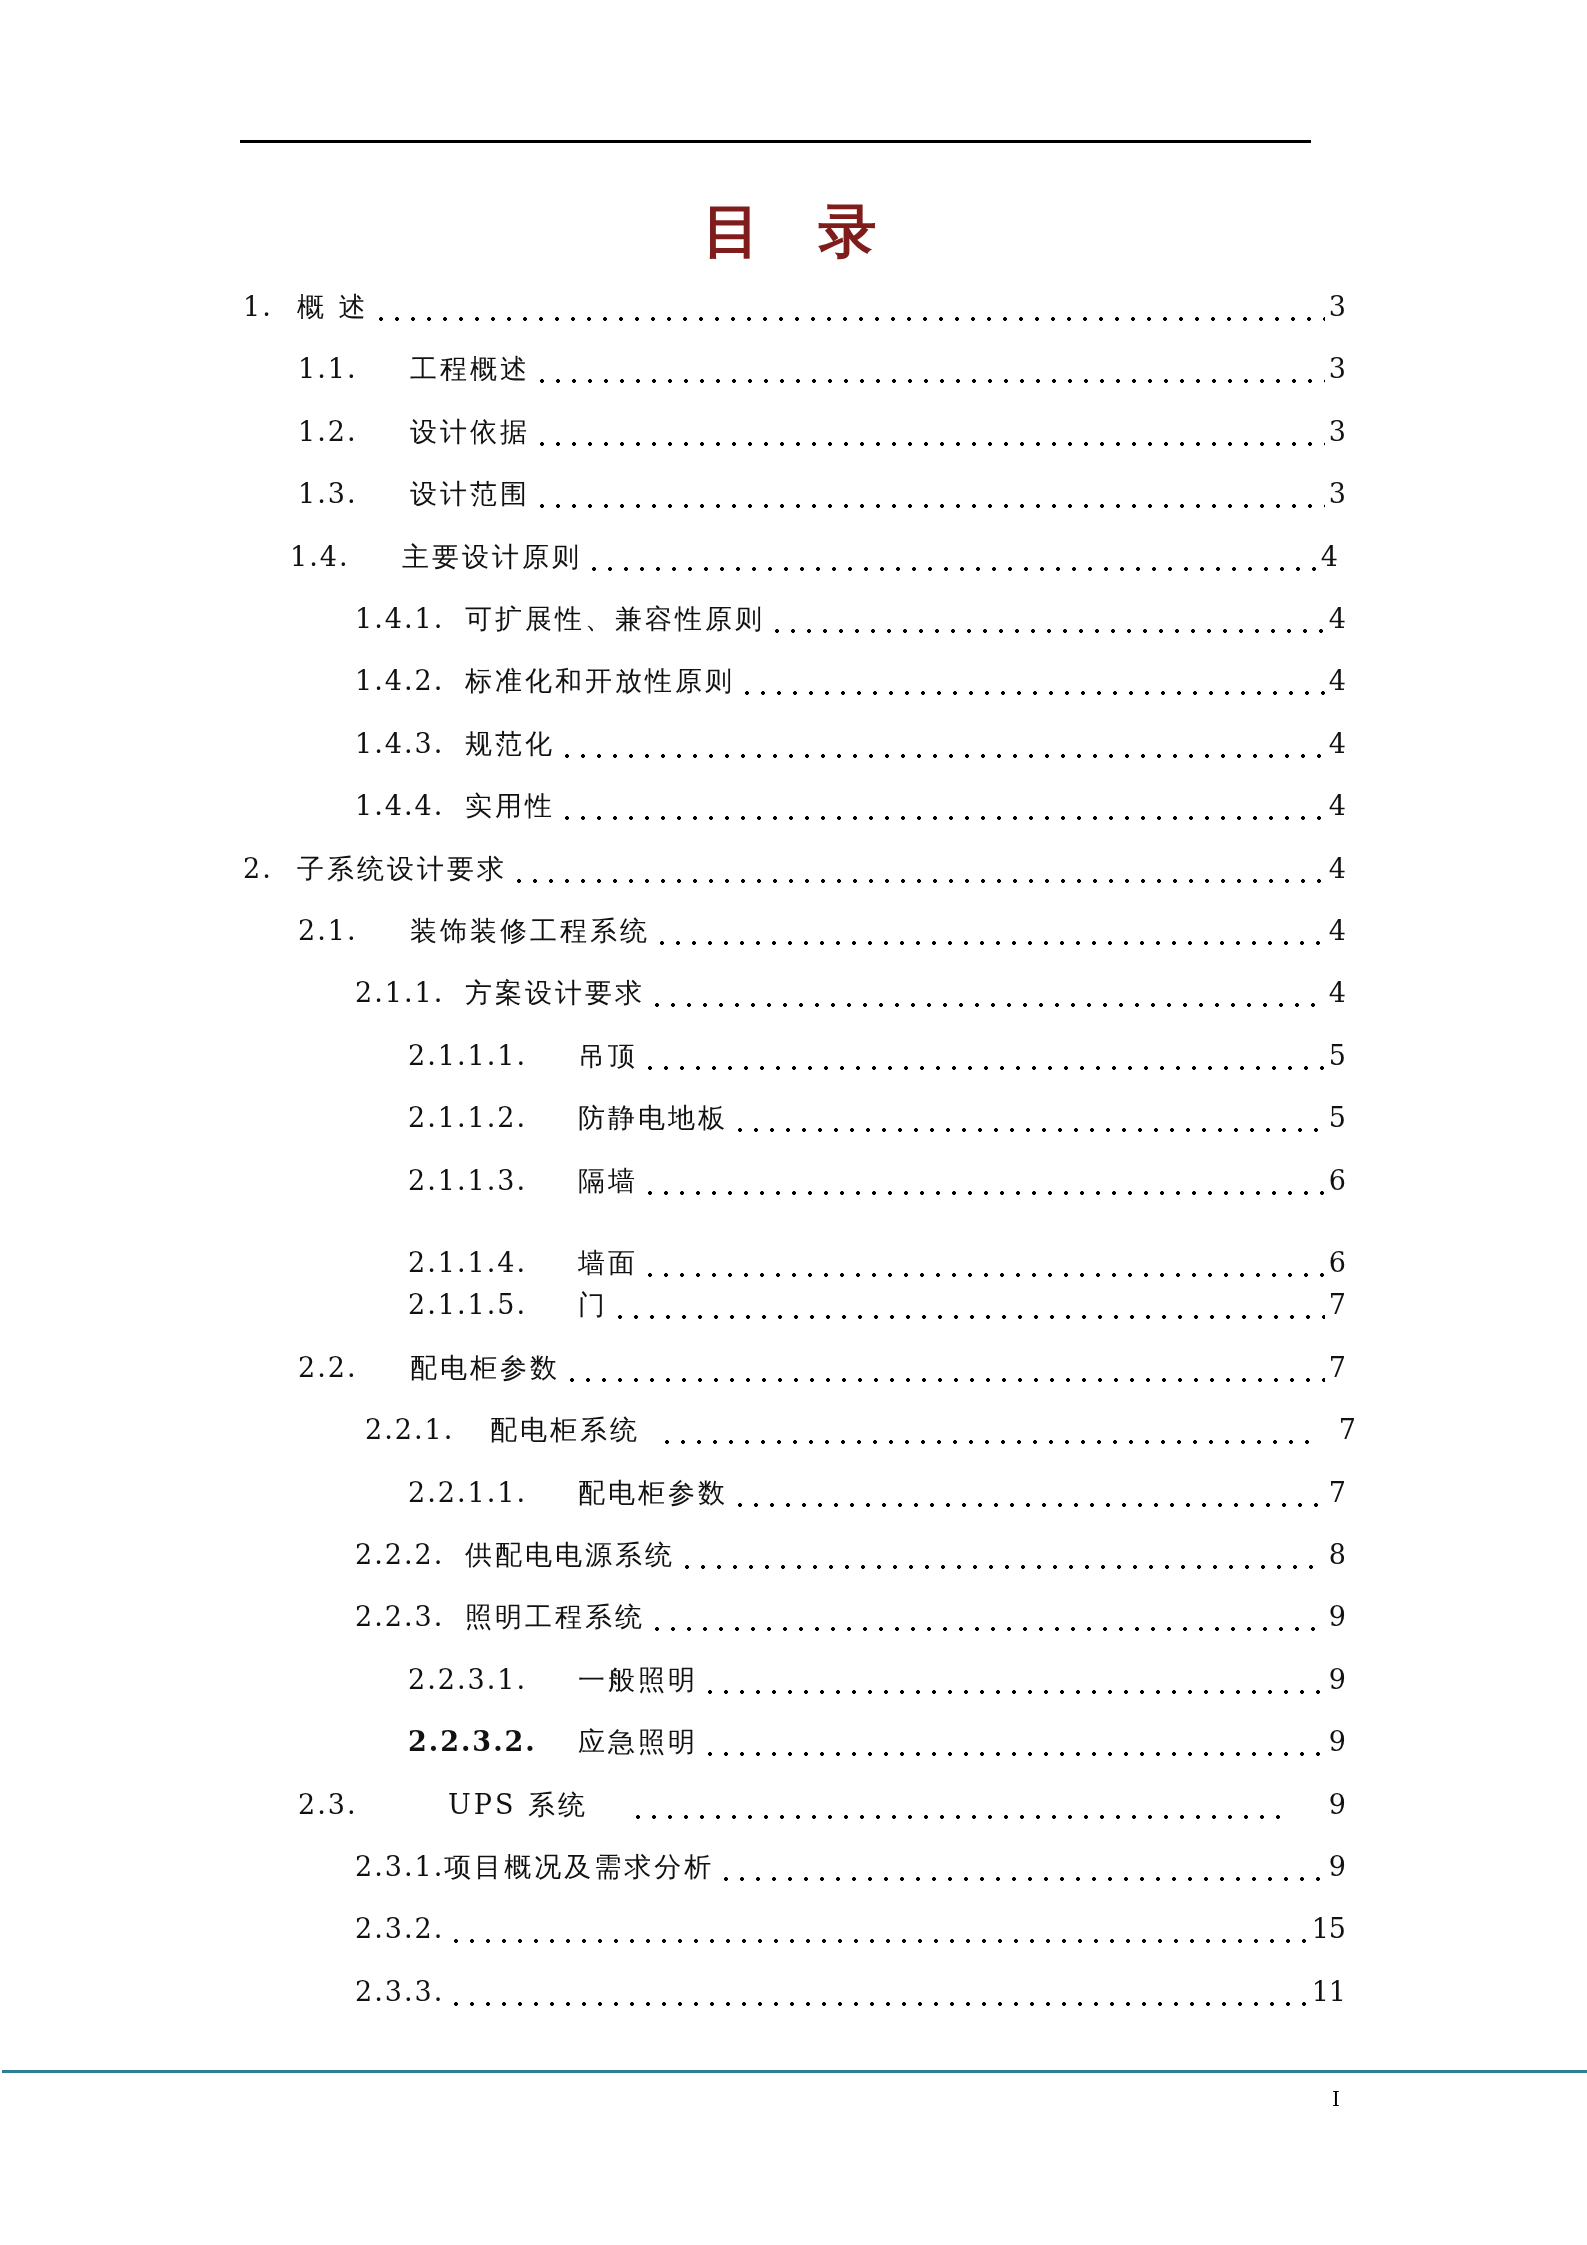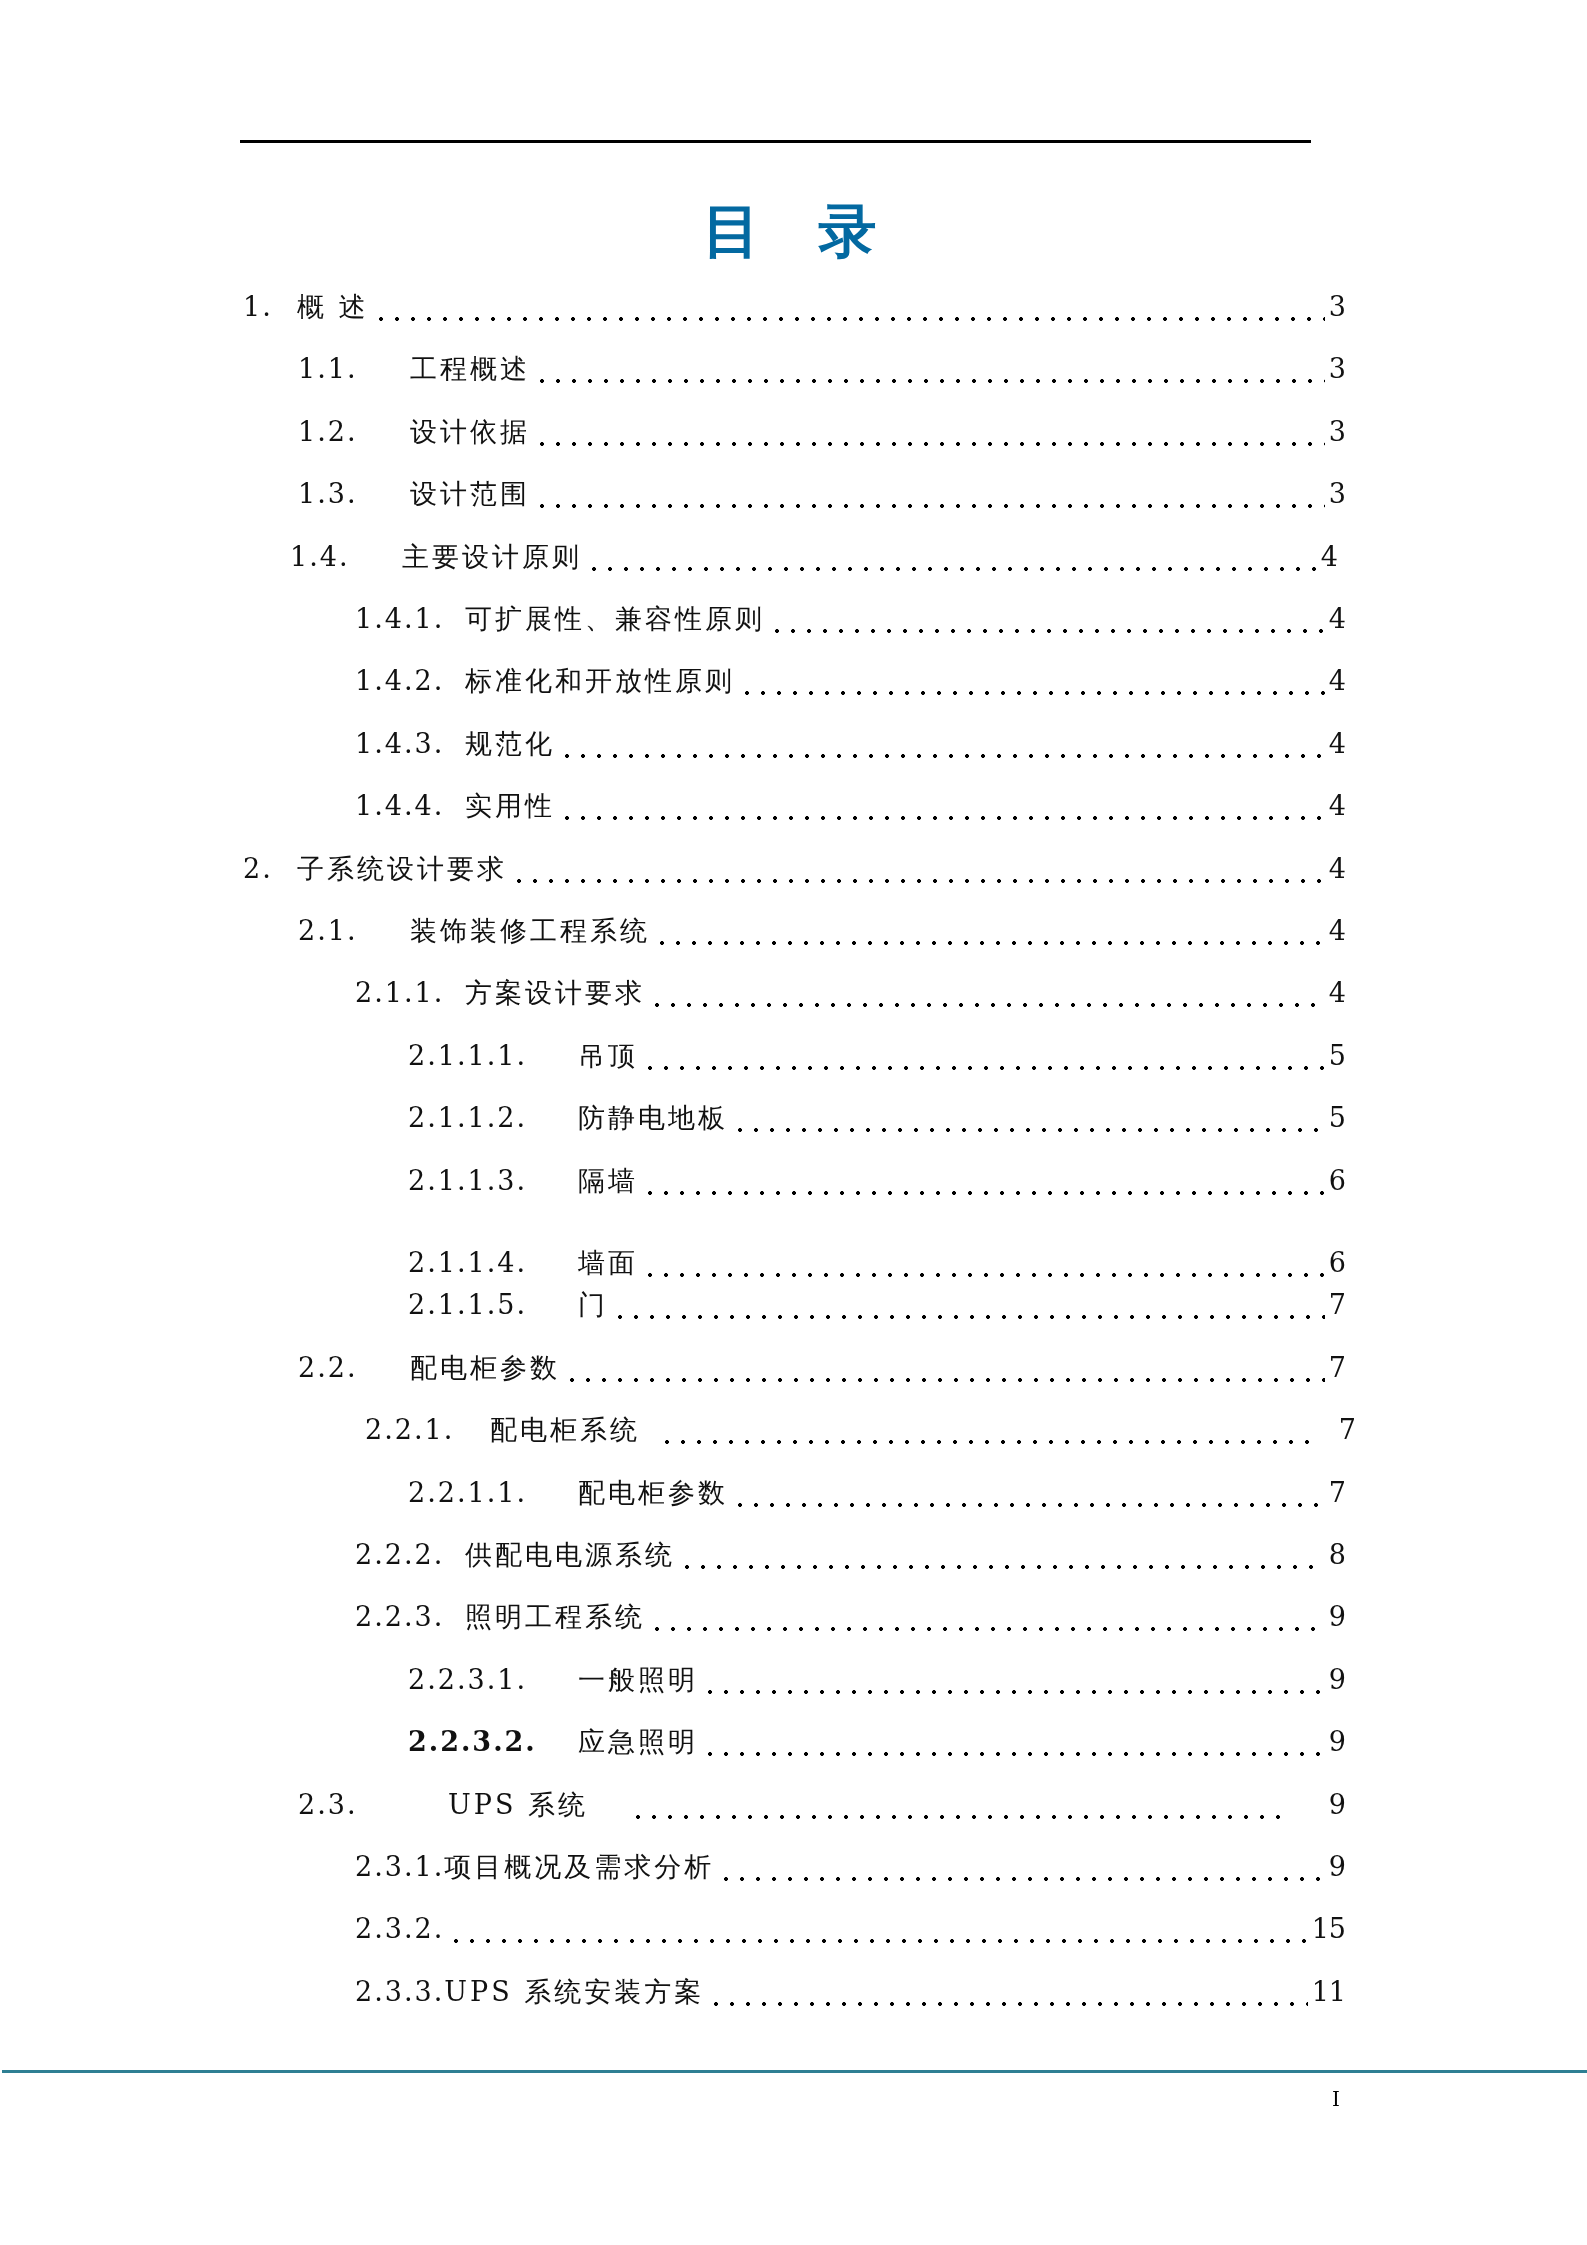--- a/index.html
+++ b/index.html
@@ -1,21 +1,21 @@
 <!DOCTYPE html>
 <html><head>
 <meta charset="utf-8">
 <style>
   html, body { margin: 0; padding: 0; background: #ffffff; }
   body { width: 1587px; height: 2245px; position: relative; overflow: hidden;
          font-family: "DejaVu Serif", "Liberation Serif", serif; color: #111; }
   .header-rule { position: absolute; left: 240px; top: 140px; width: 1071px; height: 3px; background: #000; }
   .toc-title { position: absolute; left: 0; width: 1579px; top: 196px; text-align: center;
                font-size: 58px; font-weight: bold; letter-spacing: 58px; line-height: 70px;
-               text-indent: 58px; color: #0369a1; }
+               text-indent: 58px; color: #7f1d1d; }
   .toc { position: absolute; left: 0; top: 276px; width: 1587px; }
   .toc-row { position: absolute; height: 62.4px; line-height: 62.4px; font-size: 27px;
              display: flex; align-items: center; white-space: nowrap; }
   .toc-num { display: inline-block; flex: none; letter-spacing: 2px; }
   .toc-label { flex: none; letter-spacing: 3px; }
   .toc-leader { flex: 1 1 auto; overflow: hidden; margin: 0 4px; height: 62.4px;
                 background-image: radial-gradient(circle, #000 1.7px, transparent 2.2px);
                 background-size: 16px 12px; background-repeat: repeat-x;
                 background-position: left 37px; }
   .toc-page { flex: none; text-align: right; }
@@ -187,21 +187,20 @@
       <span class="toc-leader"></span>
       <span class="toc-page">9</span>
     </div>
     <div class="toc-row" style="top: 1622.4px; left: 355px; width: 991px;">
       <span class="toc-num">2.3.2.</span>
       <span class="toc-leader"></span>
       <span class="toc-page">15</span>
     </div>
     <div class="toc-row" style="top: 1684.8px; left: 355px; width: 991px;">
       <span class="toc-num">2.3.3.</span>
-      <span class="toc-label">UPS 系统安装方案</span>
       <span class="toc-leader"></span>
       <span class="toc-page">11</span>
     </div>
   </div>
 
 <div class="footer-rule"></div>
 
 <div class="page-number">I</div>
 
 </body></html>

